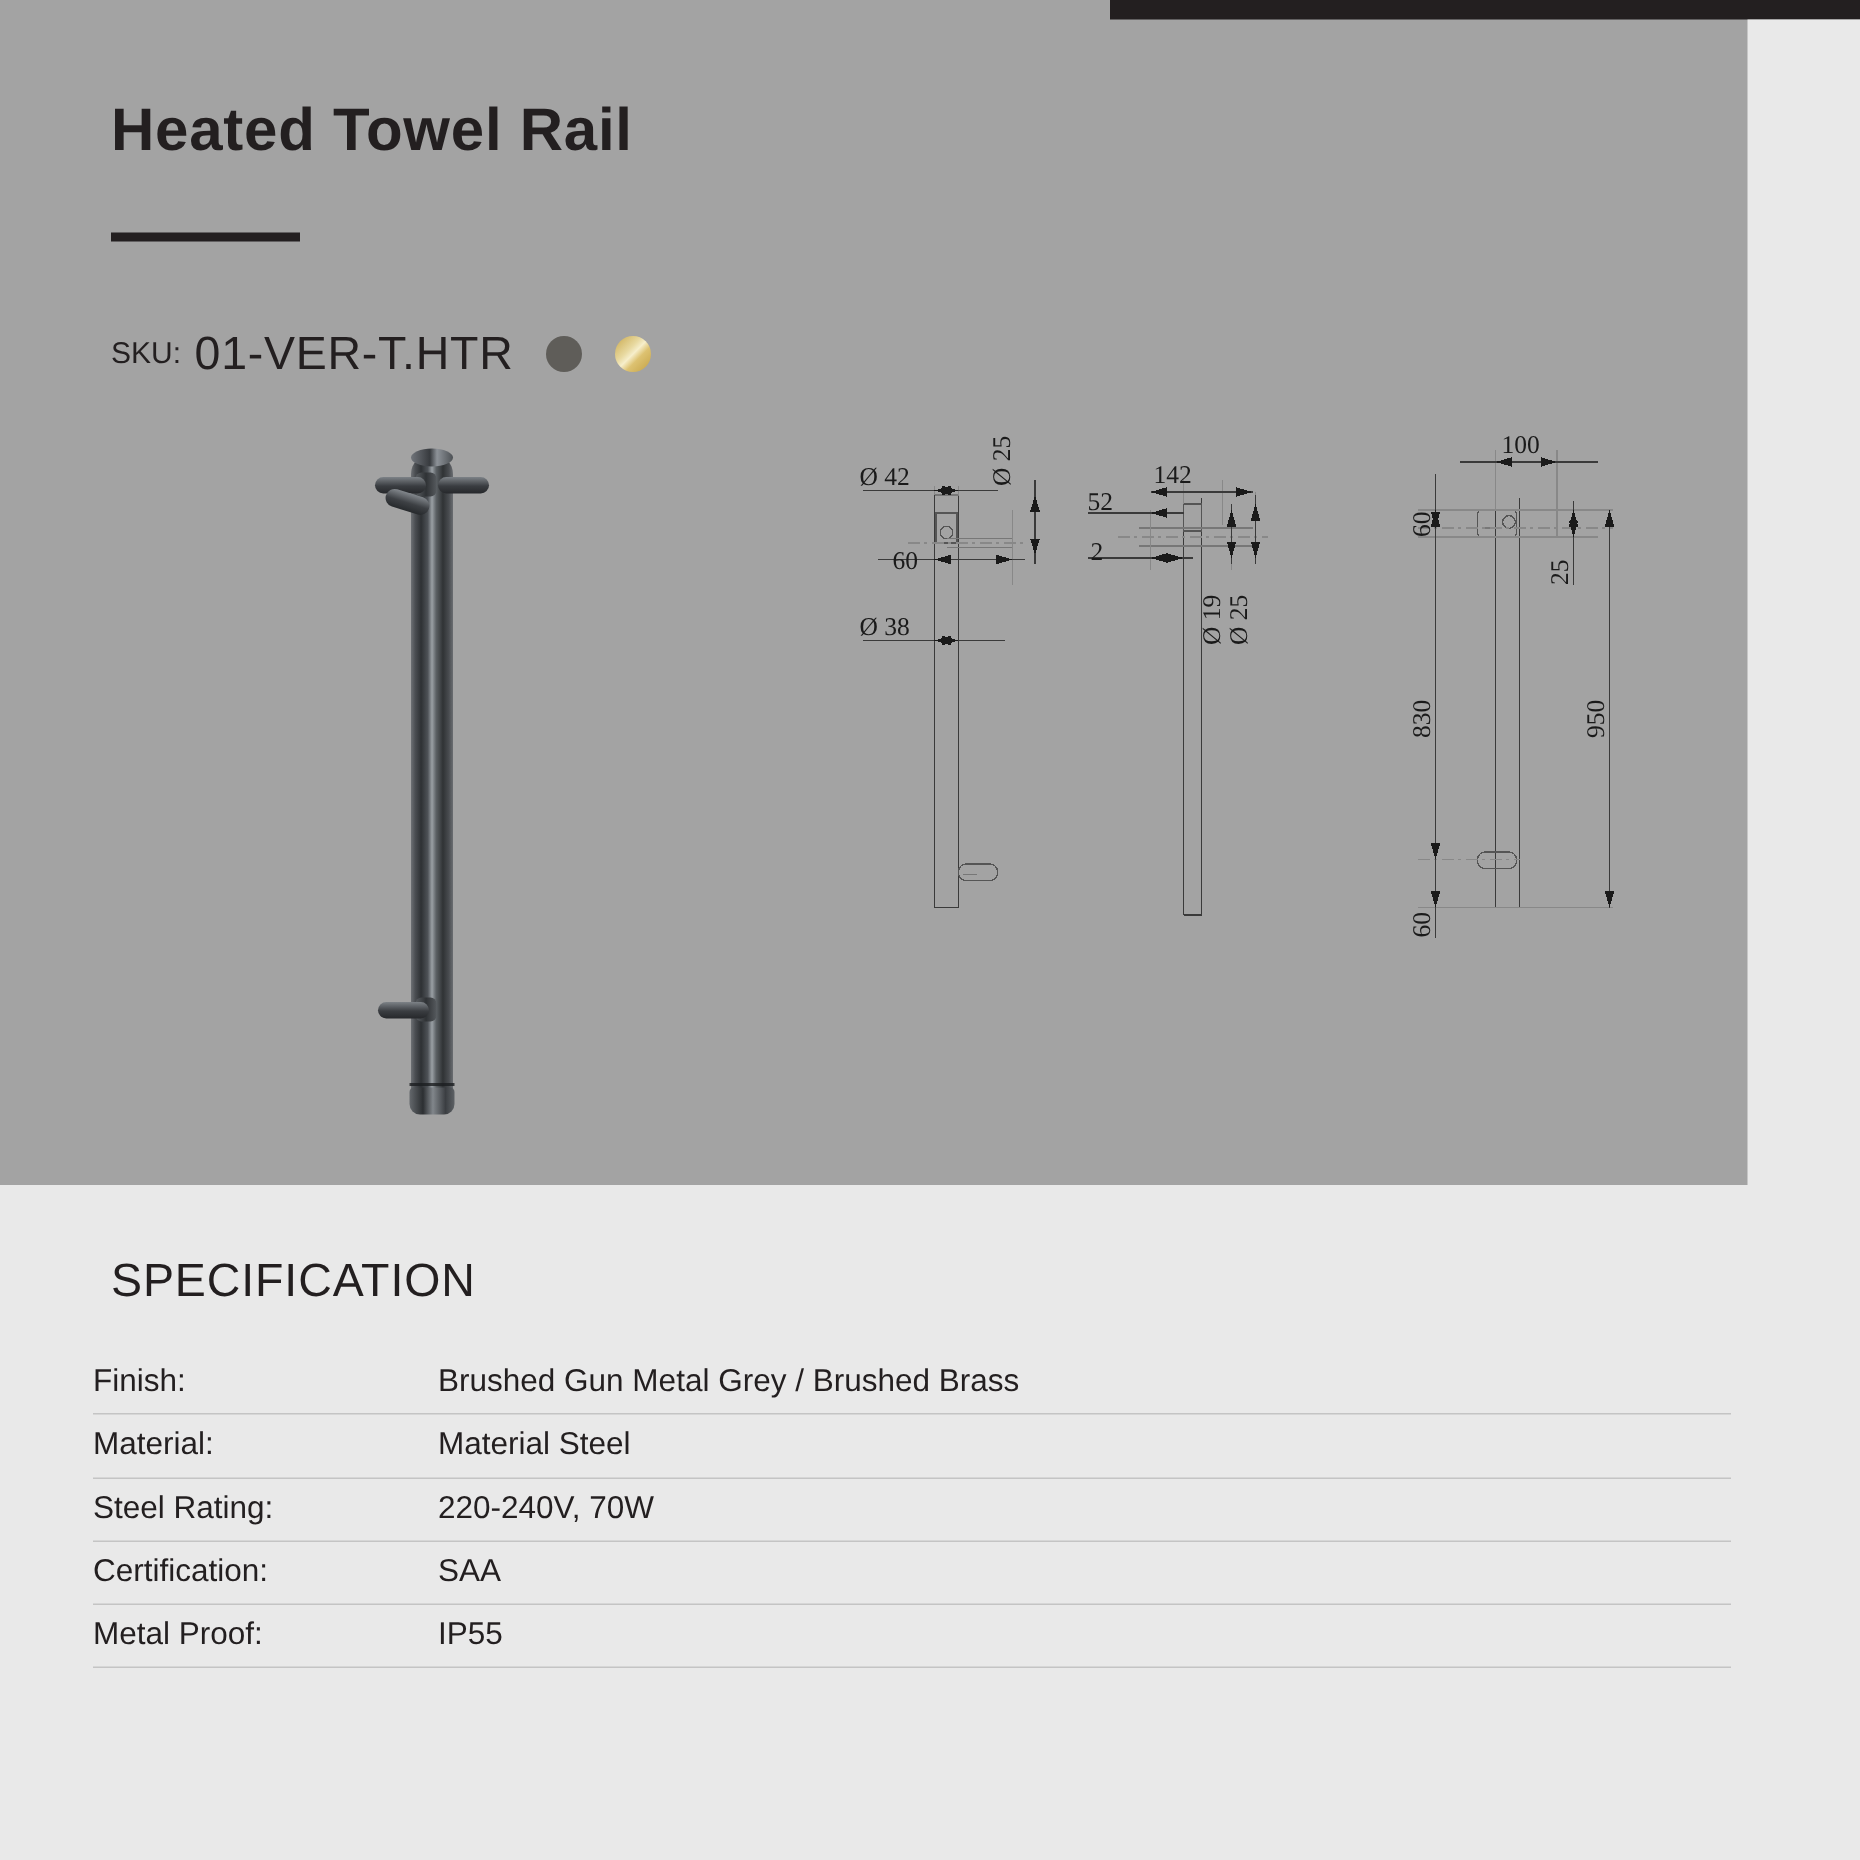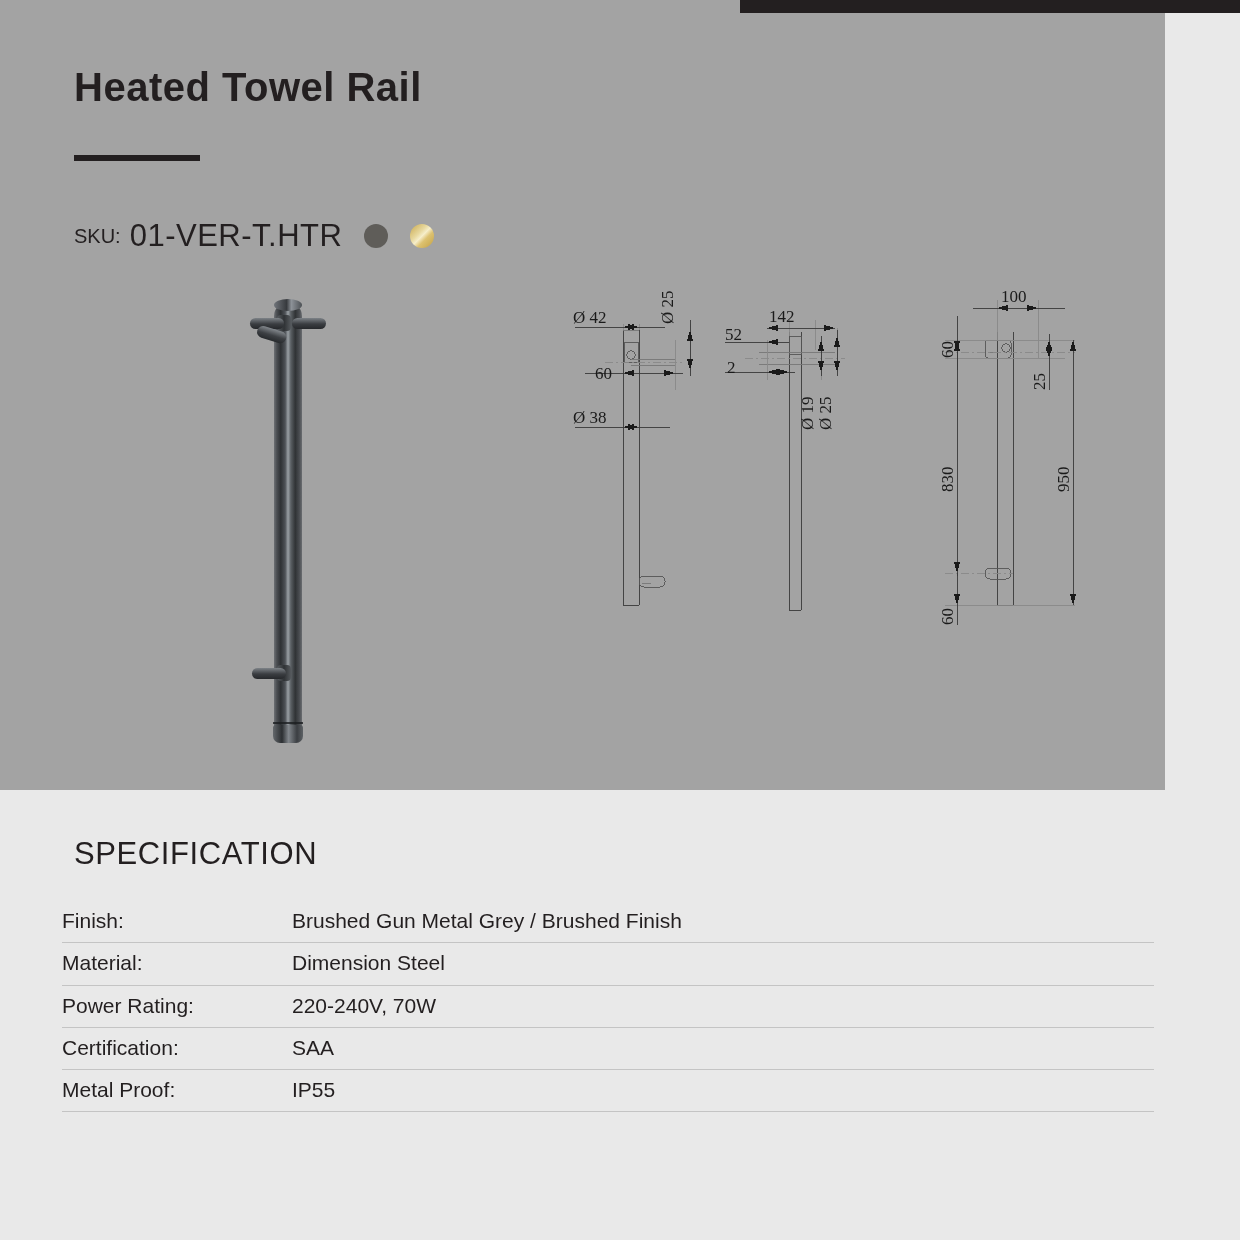--- a/index.html
+++ b/index.html
@@ -401,28 +401,28 @@
     </svg>
   </div>
 
   <div class="spec-panel"></div>
   <div class="spec-heading">SPECIFICATION</div>
 
   <table class="spec-table">
     <tbody>
       <tr>
         <td class="spec-key">Finish:</td>
-        <td class="spec-val">Brushed Gun Metal Grey / Brushed Finish</td>
+        <td class="spec-val">Brushed Gun Metal Grey / Brushed Brass</td>
       </tr>
       <tr>
         <td class="spec-key">Material:</td>
-        <td class="spec-val">Dimension Steel</td>
+        <td class="spec-val">Material Steel</td>
       </tr>
       <tr>
-        <td class="spec-key">Power Rating:</td>
+        <td class="spec-key">Steel Rating:</td>
         <td class="spec-val">220-240V, 70W</td>
       </tr>
       <tr>
         <td class="spec-key">Certification:</td>
         <td class="spec-val">SAA</td>
       </tr>
       <tr>
         <td class="spec-key">Metal Proof:</td>
         <td class="spec-val">IP55</td>
       </tr>

